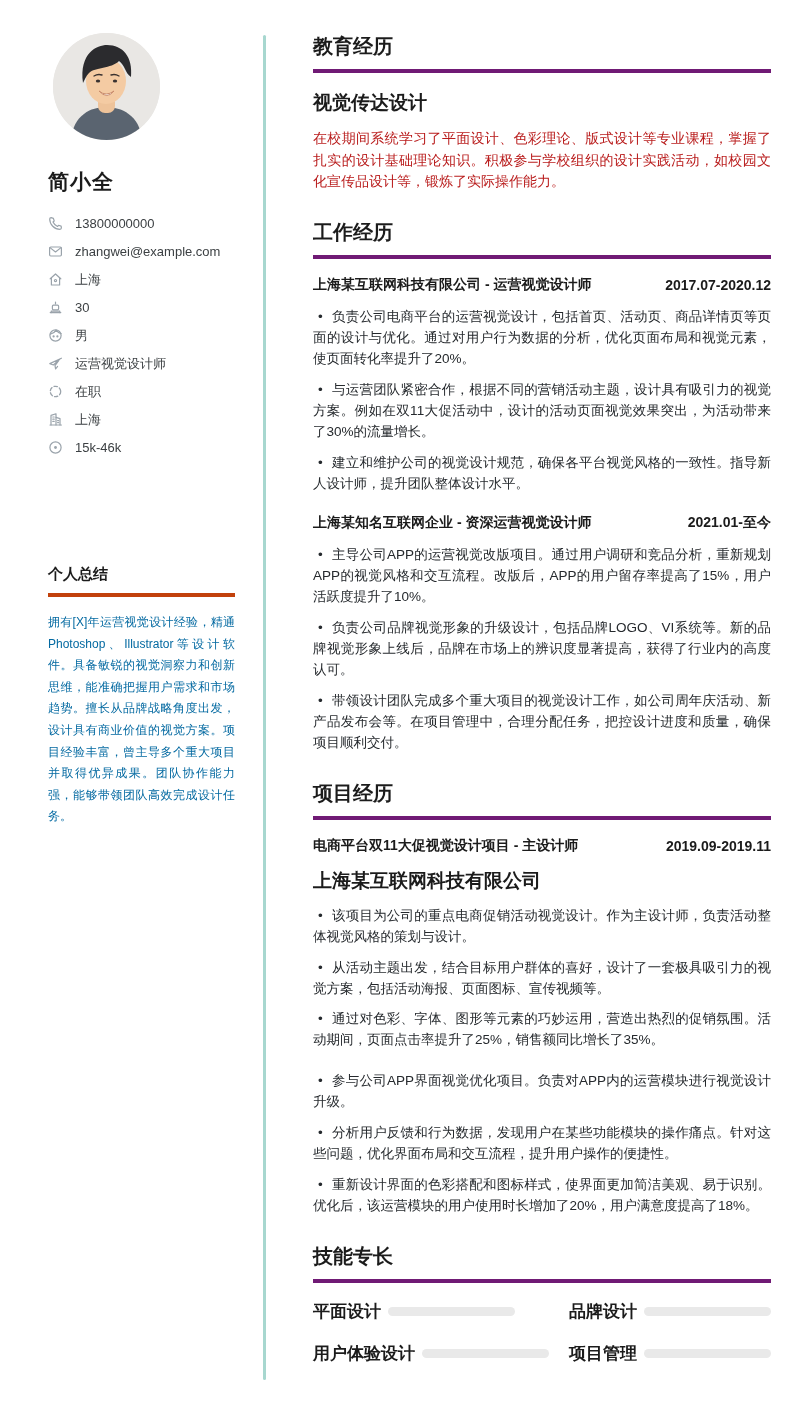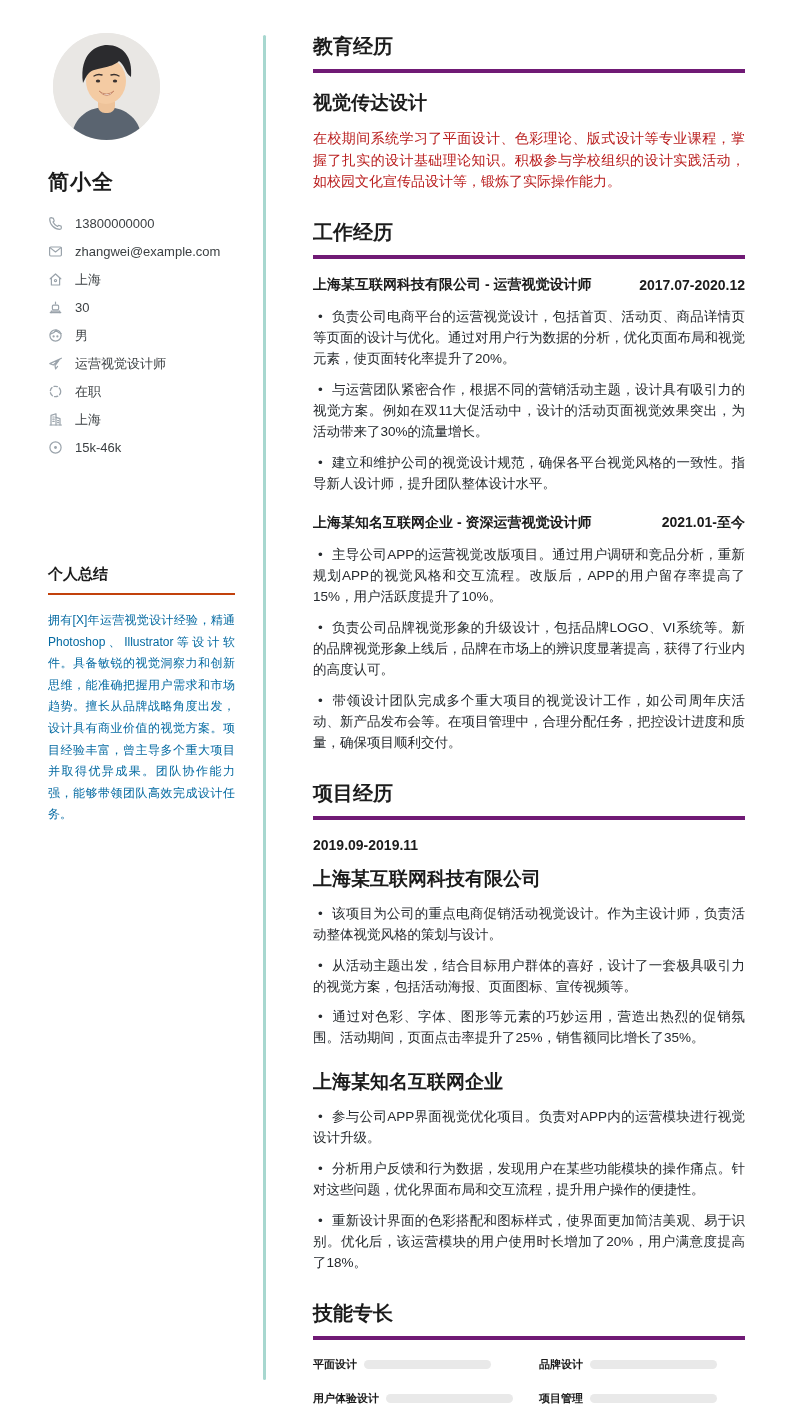--- a/index.html
+++ b/index.html
@@ -41,21 +41,21 @@
     color: #3c4043;
     height: 15px;
   }
   .contact-item .cicon { width: 15px; height: 15px; margin-right: 12px; flex: 0 0 15px; }
   .contact-item .cicon svg { display: block; }
 
   .summary-section { margin-top: 110px; }
   .side-h2 {
     font-size: 15px; font-weight: bold; color: #1b1b1b;
     margin: 0 0 0 0; padding-bottom: 9px;
-    border-bottom: 2px solid #c2410c;
+    border-bottom: 4px solid #c2410c;
   }
   .summary-text {
     font-size: 12px;
     line-height: 1.8;
     color: #0369a1;
     margin: 15px 0 0 0;
     text-align: justify;
   }
 
   
@@ -102,21 +102,21 @@
 
   
   .skills-grid {
     display: grid;
     grid-template-columns: 1fr 1fr;
     column-gap: 20px;
     row-gap: 19px;
     margin-top: 2px;
   }
   .skill { display: flex; align-items: center; }
-  .skill-label { font-size: 11px; font-weight: bold; color: #1b1b1b; white-space: nowrap; margin-right: 7px; }
+  .skill-label { font-size: 17px; font-weight: bold; color: #1b1b1b; white-space: nowrap; margin-right: 7px; }
   .skill-bar {
     width: 127px; height: 9px;
     background: #e9e9e9; border-radius: 5px;
     overflow: hidden;
   }
   .skill-fill { height: 100%; background: #76cf9b; border-radius: 5px; }
 </style>
 </head>
 <body>
 
@@ -281,32 +281,32 @@
             <p class="bullet"><span class="dot">•</span>带领设计团队完成多个重大项目的视觉设计工作，如公司周年庆活动、新产品发布会等。在项目管理中，合理分配任务，把控设计进度和质量，确保项目顺利交付。</p>
           </div>
       </div>
     </section>
 
     <section class="section">
       <h2 class="main-h2">项目经历</h2>
 
       <div class="entry">
         <div class="entry-head">
+          <span class="entry-title">电商平台双11大促视觉设计项目 - 主设计师</span>
           <span class="entry-date">2019.09-2019.11</span>
         </div>
         <p class="entry-sub">上海某互联网科技有限公司</p>
         <div>
             <p class="bullet"><span class="dot">•</span>该项目为公司的重点电商促销活动视觉设计。作为主设计师，负责活动整体视觉风格的策划与设计。</p>
             <p class="bullet"><span class="dot">•</span>从活动主题出发，结合目标用户群体的喜好，设计了一套极具吸引力的视觉方案，包括活动海报、页面图标、宣传视频等。</p>
             <p class="bullet"><span class="dot">•</span>通过对色彩、字体、图形等元素的巧妙运用，营造出热烈的促销氛围。活动期间，页面点击率提升了25%，销售额同比增长了35%。</p>
           </div>
       </div>
 
       <div class="entry">
-        <p class="entry-sub">上海某知名互联网企业</p>
         <div>
             <p class="bullet"><span class="dot">•</span>参与公司APP界面视觉优化项目。负责对APP内的运营模块进行视觉设计升级。</p>
             <p class="bullet"><span class="dot">•</span>分析用户反馈和行为数据，发现用户在某些功能模块的操作痛点。针对这些问题，优化界面布局和交互流程，提升用户操作的便捷性。</p>
             <p class="bullet"><span class="dot">•</span>重新设计界面的色彩搭配和图标样式，使界面更加简洁美观、易于识别。优化后，该运营模块的用户使用时长增加了20%，用户满意度提高了18%。</p>
           </div>
       </div>
     </section>
 
     <section class="section">
       <h2 class="main-h2">技能专长</h2>

